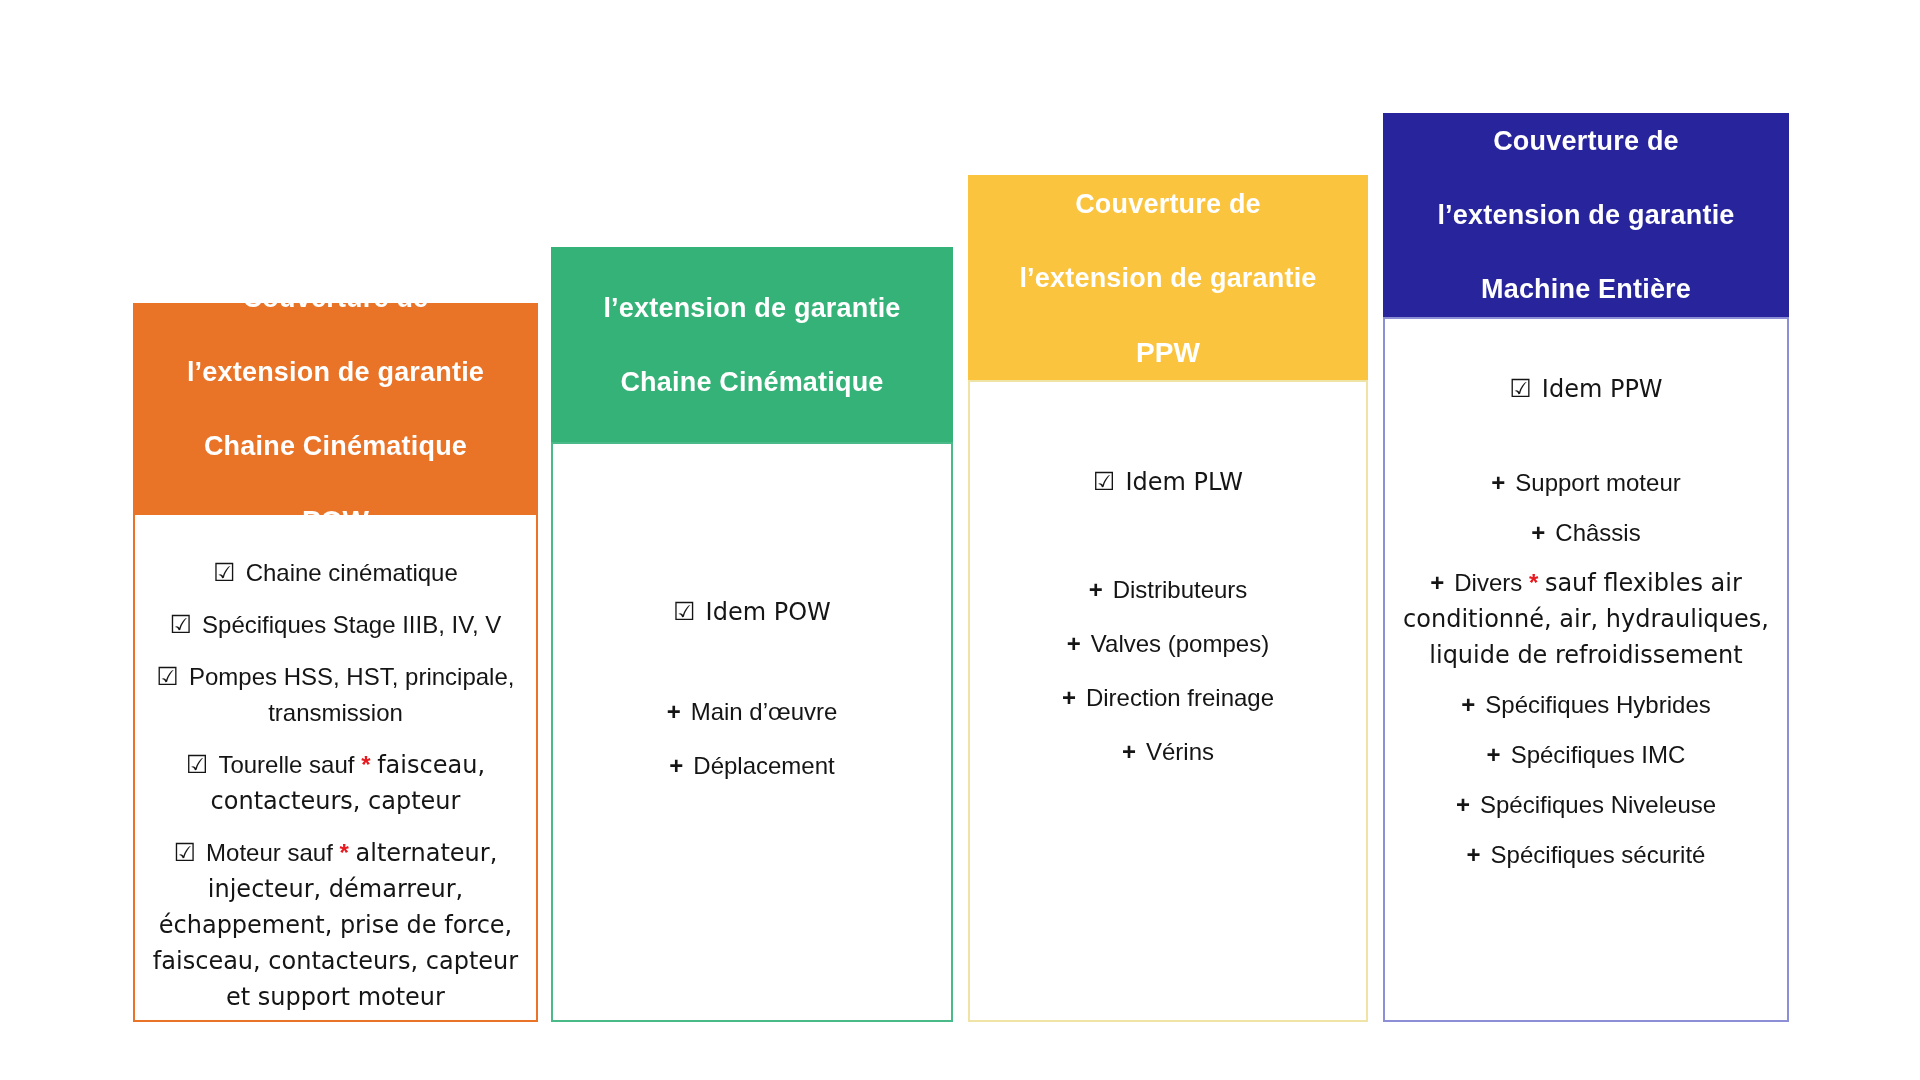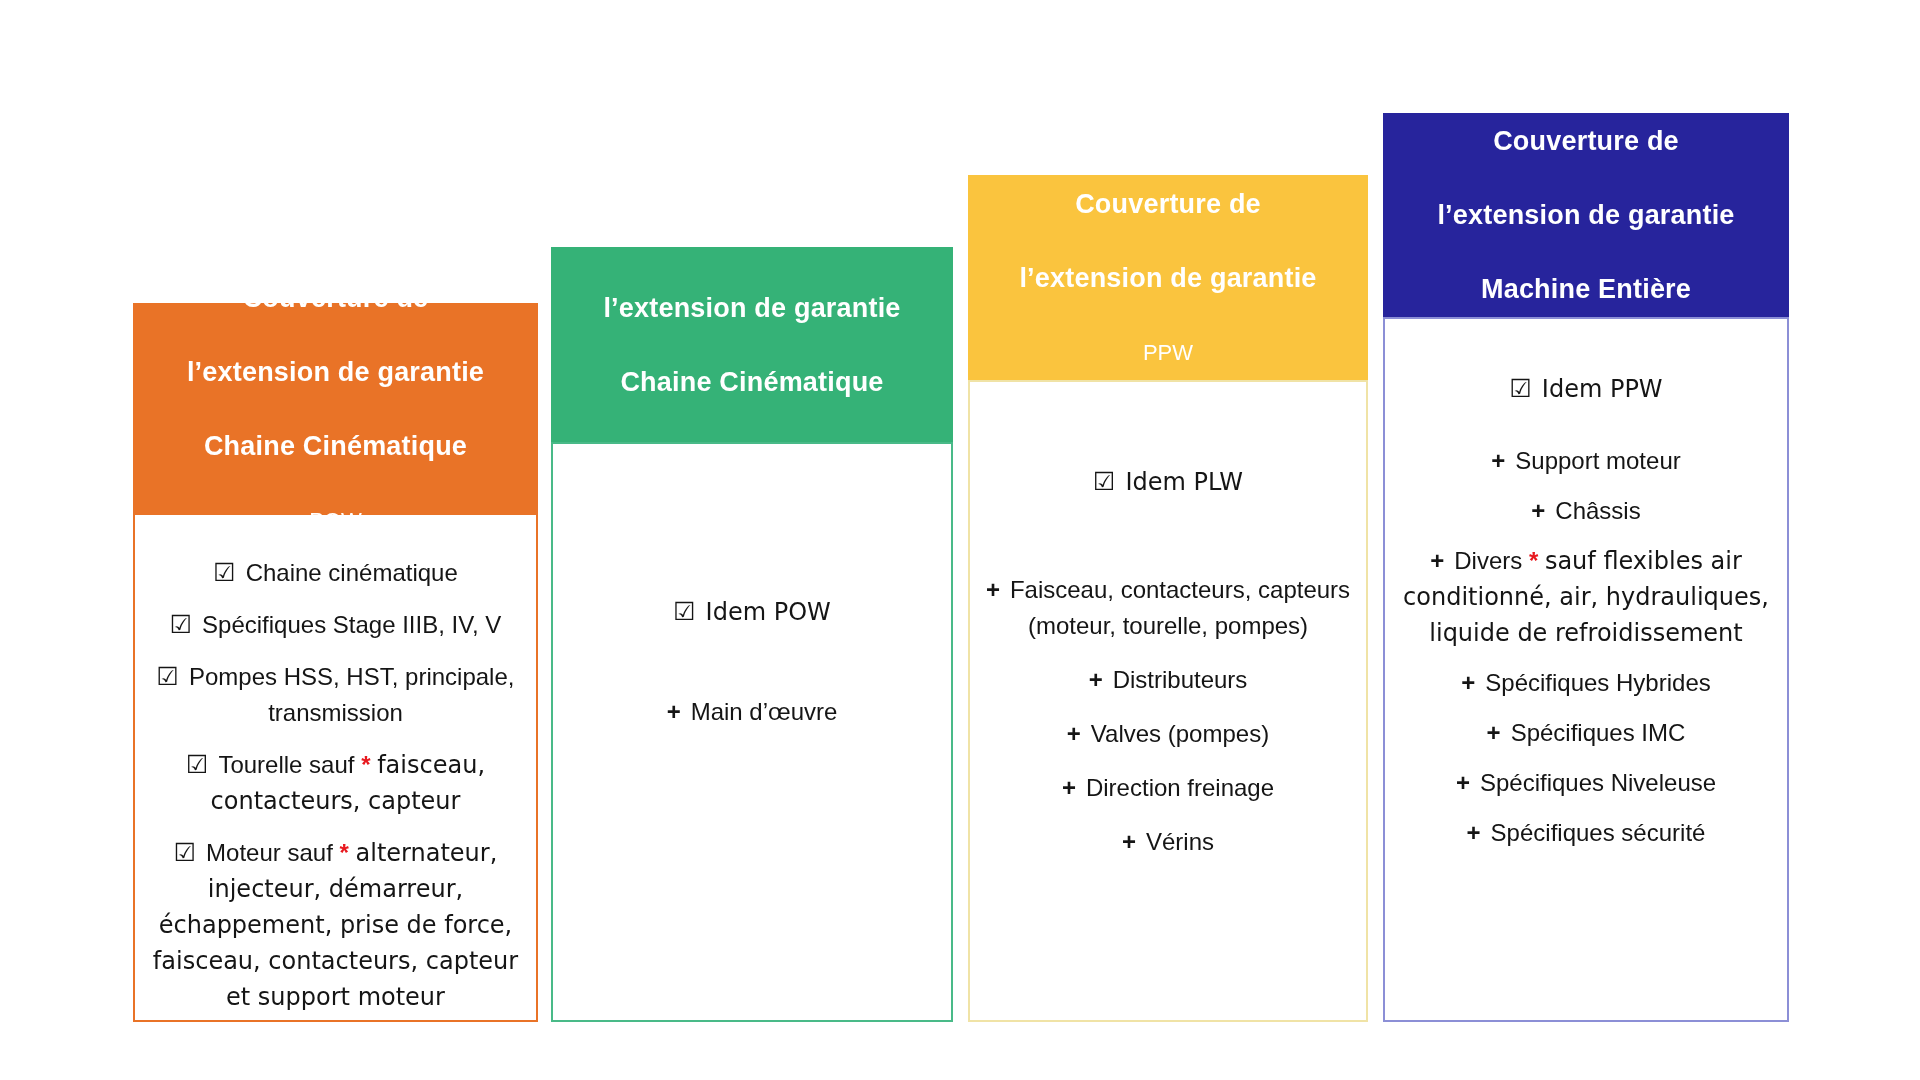--- a/index.html
+++ b/index.html
@@ -11,34 +11,34 @@
   .c1{left:551px;top:247px;width:402px;}
   .c2{left:968px;top:175px;width:400px;}
   .c3{left:1383px;top:113px;width:406px;}
   .head{display:flex;flex-direction:column;justify-content:center;align-items:center;
         color:#ffffff;text-align:center;padding:0 6px;box-sizing:border-box;gap:40px;}
   .c0 .head{height:210px;}
   .c1 .head{height:195px;}
   .c2 .head{height:205px;}
   .c3 .head{height:204px;}
   .tl{font-weight:700;font-size:27px;line-height:34px;letter-spacing:0.2px;}
-  .code{font-size:22px;line-height:30px;font-weight:400;margin-top:3px;}
+  .code{font-size:28px;line-height:30px;font-weight:700;margin-top:3px;}
   .bod{border:2px solid;background:#ffffff;text-align:center;box-sizing:border-box;overflow:hidden;}
   .c0 .bod{height:509px;padding:40px 12px 0;}
   .c1 .bod{height:580px;padding:150px 12px 12px;}
   .c2 .bod{height:642px;padding:82px 4px 0;}
   .c3 .bod{height:705px;padding:52px 12px 0;}
   .item{font-size:24px;line-height:36px;color:#151515;}
   .c0 .item + .item{margin-top:16px;}
   .c1 .item + .item{margin-top:18px;}
   .c1 .item:nth-child(2){margin-top:64px;}
   .c2 .item + .item{margin-top:18px;}
   .c2 .item:nth-child(2){margin-top:72px;}
   .c3 .item + .item{margin-top:14px;}
-  .c3 .item:nth-child(2){margin-top:36px;}
+  .c3 .item:nth-child(2){margin-top:58px;}
   .item.b{font-weight:700;}
   .item span.b{font-weight:400;font-family:"DejaVu Sans","Liberation Sans",sans-serif;}
   .mk{margin-right:10px;}
   .mk.check{font-family:"DejaVu Sans","Liberation Sans",sans-serif;font-size:25px;}
   .mk.plus{font-weight:700;}
   .red{font-weight:700;}
 </style>
 </head>
 <body>
 
@@ -62,31 +62,31 @@
       <div class="col c1">
         <div class="head" style="background: rgb(53, 178, 119);">
           <div class="tl">Couverture de</div>
           <div class="tl">l’extension de garantie</div>
           <div class="tl">Chaine Cinématique</div>
           <div class="code">PLW</div>
         </div>
         <div class="bod" style="border-color: rgb(73, 186, 136);">
           <div class="item b"><span class="mk check">☑</span><span class="b">Idem POW</span></div>
           <div class="item"><span class="mk plus">+</span><span>Main d’œuvre</span></div>
+          <div class="item"><span class="mk plus">+</span><span>Déplacement</span></div>
         </div>
       </div>
       <div class="col c2">
         <div class="head" style="background: rgb(250, 196, 62);">
           <div class="tl">Couverture de</div>
           <div class="tl">l’extension de garantie</div>
           <div class="code">PPW</div>
         </div>
         <div class="bod" style="border-color: rgb(240, 227, 166);">
           <div class="item b"><span class="mk check">☑</span><span class="b">Idem PLW</span></div>
-          <div class="item"><span class="mk plus">+</span><span>Faisceau, contacteurs, capteurs (moteur, tourelle, pompes)</span></div>
           <div class="item"><span class="mk plus">+</span><span>Distributeurs</span></div>
           <div class="item"><span class="mk plus">+</span><span>Valves (pompes)</span></div>
           <div class="item"><span class="mk plus">+</span><span>Direction freinage</span></div>
           <div class="item"><span class="mk plus">+</span><span>Vérins</span></div>
         </div>
       </div>
       <div class="col c3">
         <div class="head" style="background: rgb(39, 36, 156);">
           <div class="tl">Couverture de</div>
           <div class="tl">l’extension de garantie</div>

